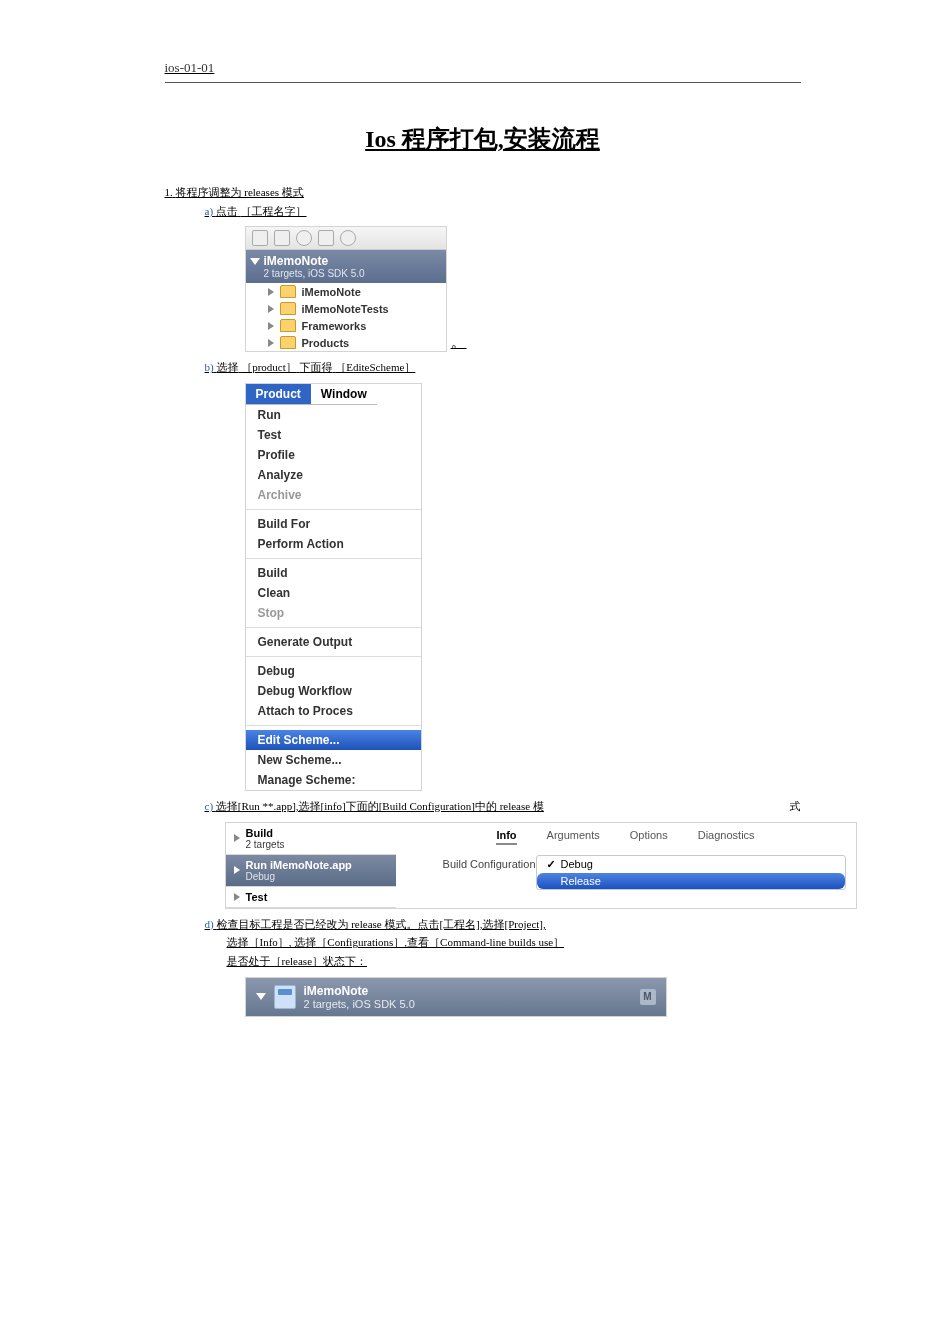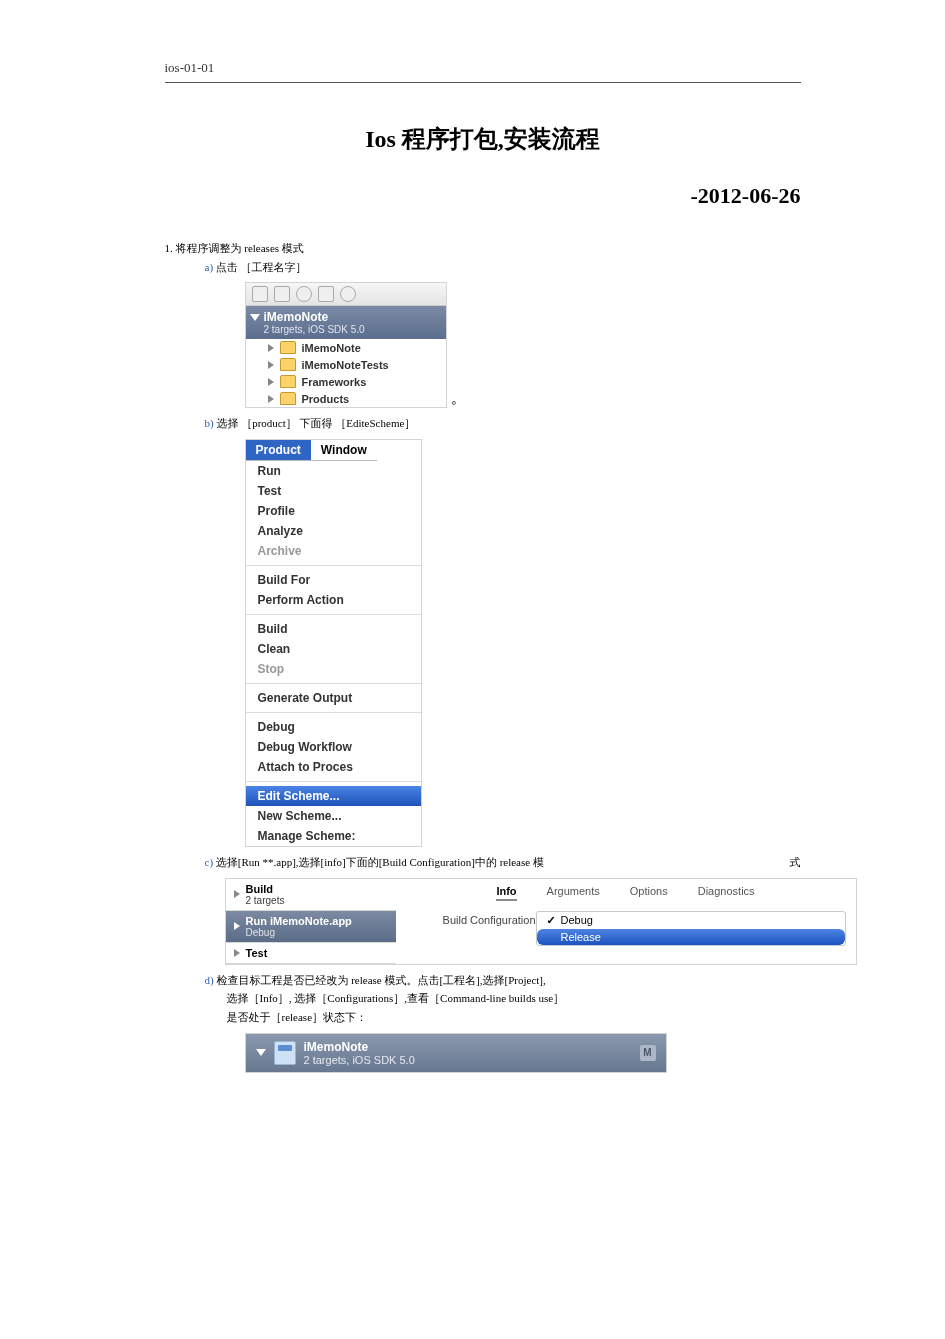--- a/index.html
+++ b/index.html
@@ -1,16 +1,16 @@
 <!DOCTYPE html>
 <html><head>
 <meta charset="utf-8">
 <style>
 html, body { margin:0; padding:0; background:#fff; font-family:"Times New Roman","SimSun",serif; color:#000; }
-.page { width:876px; min-height:1339px; margin:0 auto; position:relative; box-sizing:border-box; padding:60px 110px 80px 130px; }
+.page { width:876px; min-height:1339px; margin:0 auto; position:relative; box-sizing:border-box; padding:60px 110px 80px 130px;text-decoration:underline; }
 .header-id { font-size:13px; color:#333; }
 .underline { border-bottom:1px solid #555; margin-top:6px; margin-bottom:40px; }
 .title { text-align:center; font-size:24px; font-weight:bold; margin-bottom:28px; }
 .date { text-align:right; font-size:22px; font-weight:bold; margin-bottom:30px; }
 .step { font-size:11px; line-height:1.7; }
 .step-num { margin-left:0; }
 .sub { margin-left:40px; }
 .sub-label { color:#2a5db0; }
 .zh-serif { font-family:"SimSun","Songti SC",serif; }
 
@@ -77,21 +77,20 @@
 </style>
 </head>
 <body>
 
 <div class="page">
 
   <div class="header-id">ios-01-01</div>
   <div class="underline"></div>
 
   <div class="title">Ios 程序打包,安装流程</div>
-  <div class="date">-2012-06-26</div>
 
   <div class="step step-num">
     <span>1.</span>
     <span>将程序调整为 releases 模式</span>
   </div>
 
   
   <div class="step sub">
     <span class="sub-label">a)</span>
     <span>点击</span>

